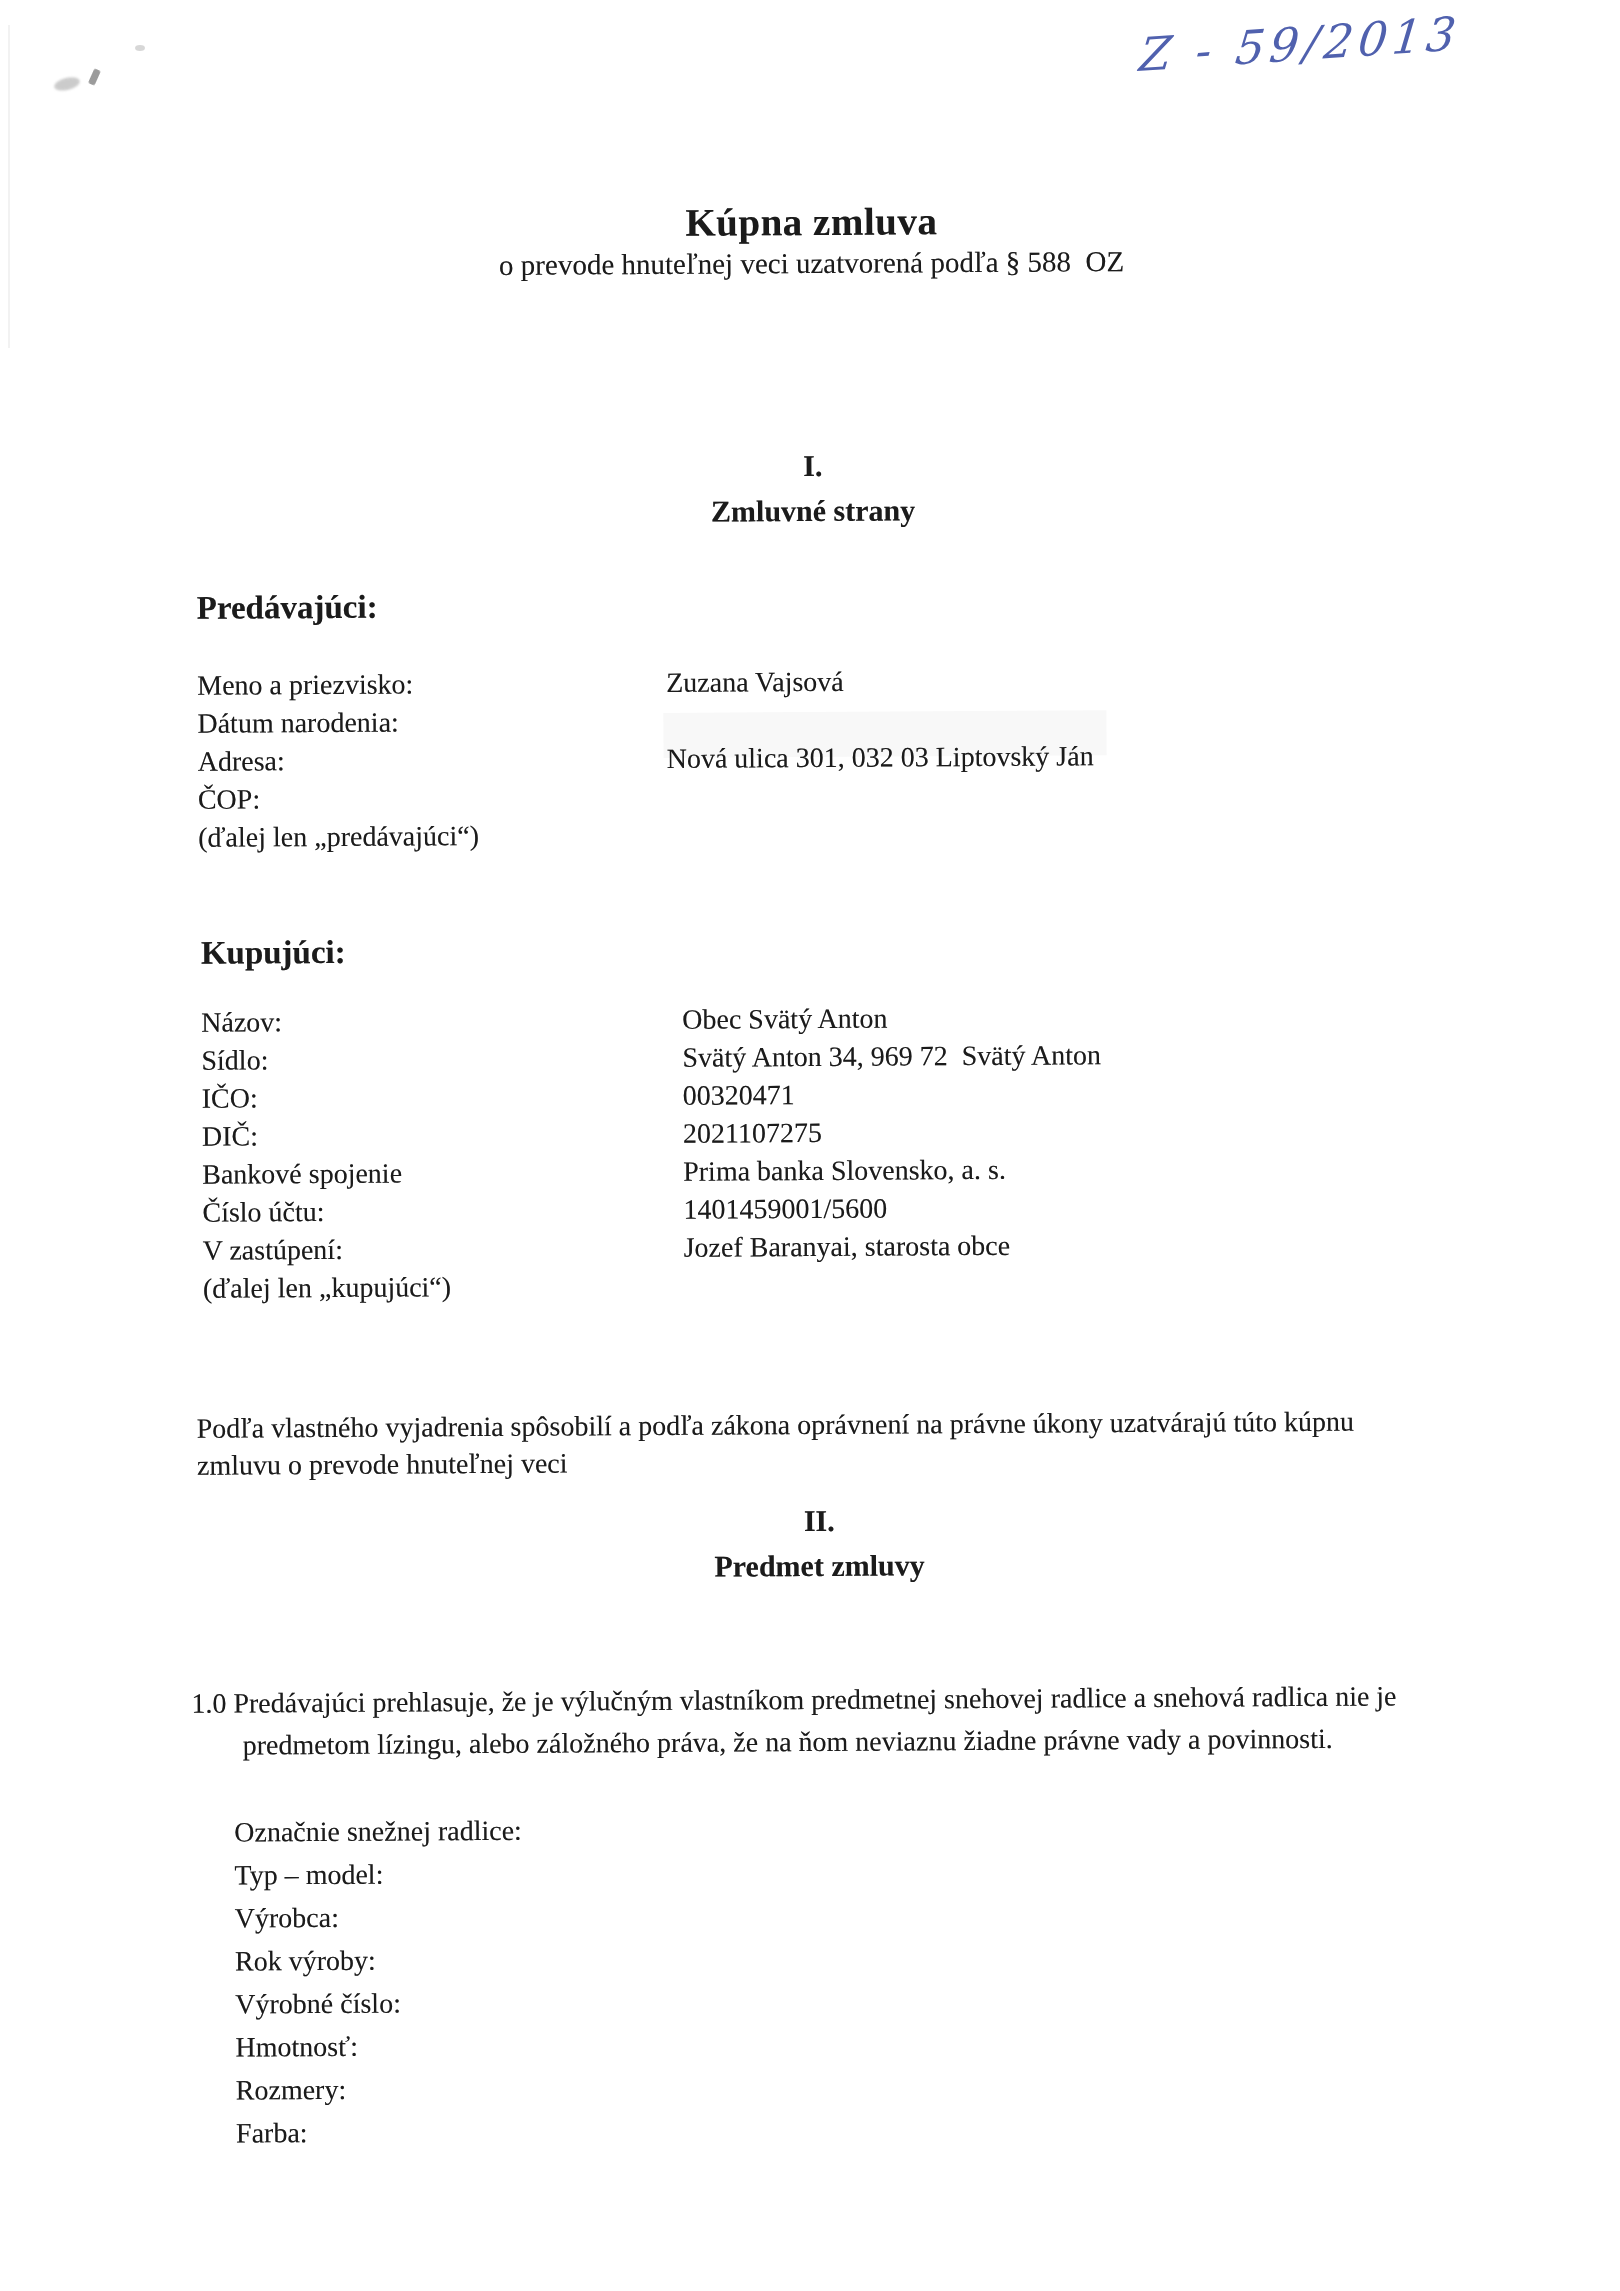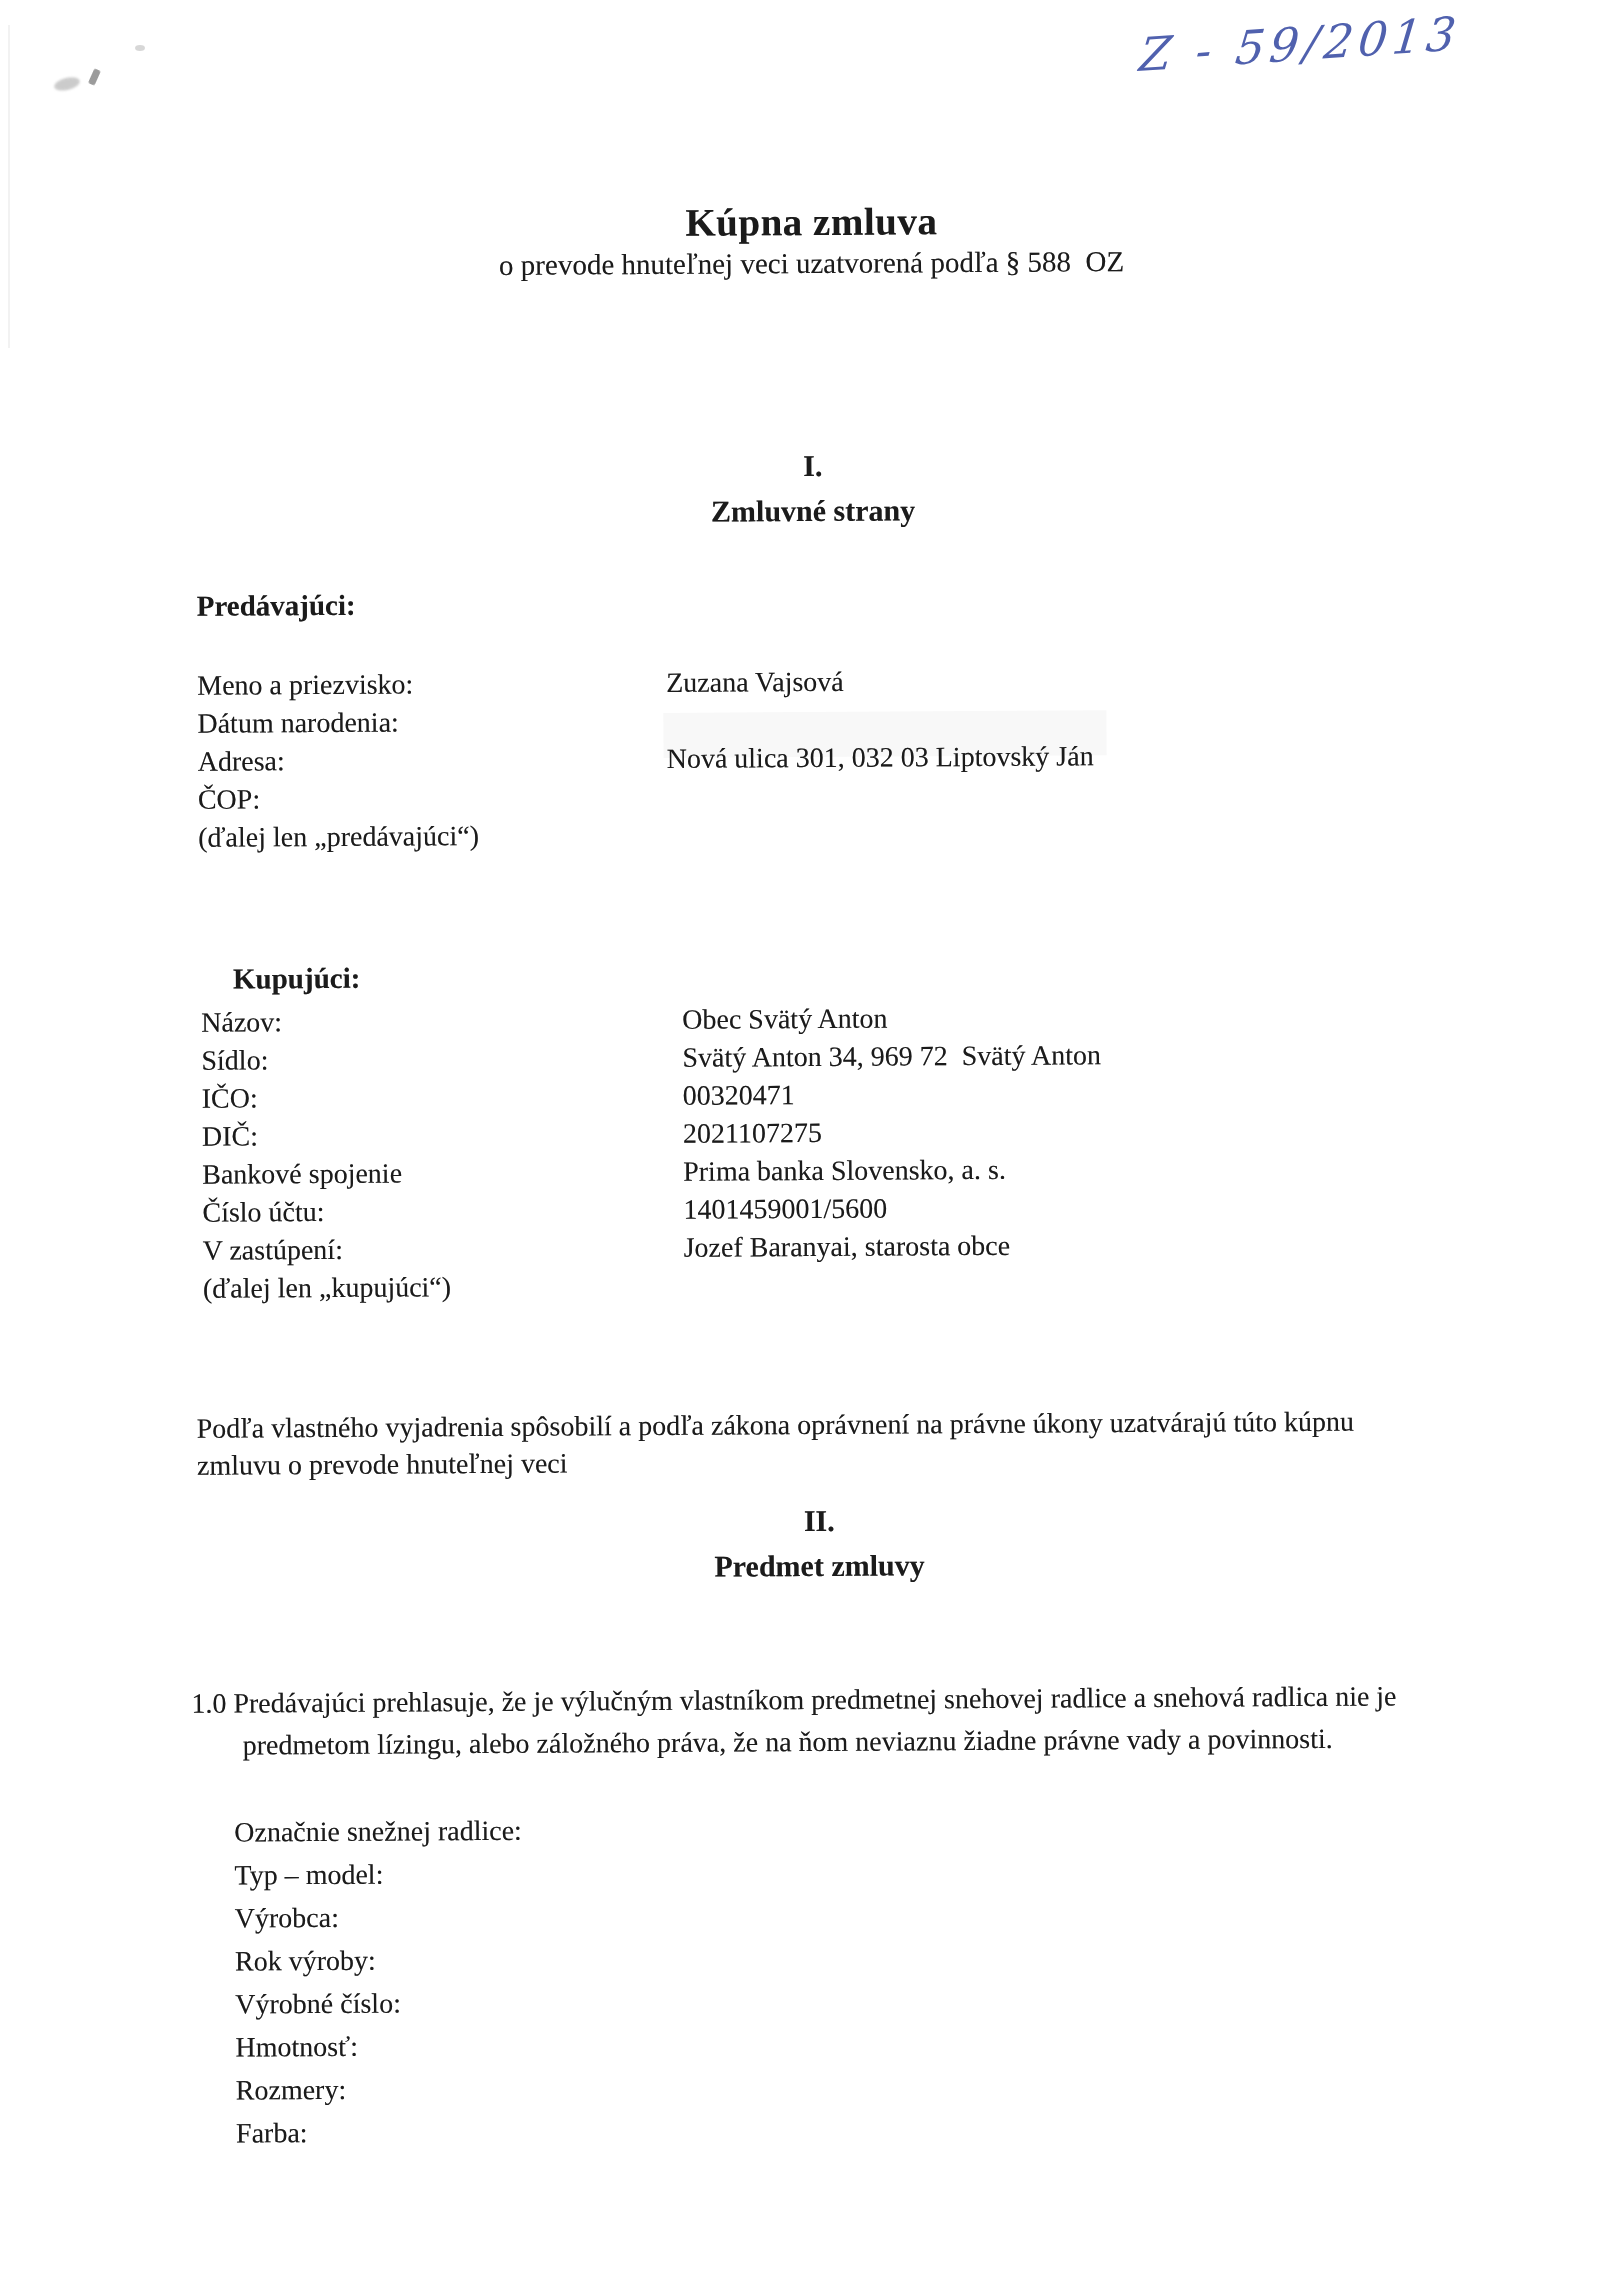--- a/index.html
+++ b/index.html
@@ -57,23 +57,23 @@
   .sec {
     left: 0; right: 0;
     text-align: center;
     font-weight: bold;
     font-size: 30px;
     line-height: 45px;
   }
   .sec1 { top: 443px; }
   .sec2 { top: 1498px; }
 
-  .party-head { font-weight: bold; font-size: 29px; }
+  .party-head { font-weight: bold; font-size: 33px; }
   .seller-head { top: 586px; left: 193px; }
-  .buyer-head  { top: 959px; left: 195px; margin-left: 32px; }
+  .buyer-head  { top: 931px; left: 195px; }
 
   .kv {
     display: grid;
     font-size: 28px;
     line-height: 38px;
   }
   .kv span { display: block; }
   .seller-grid { top: 663px; left: 193px; width: 1225px; grid-template-columns: 469px 1fr; }
   .buyer-grid  { top: 1000px; left: 195px; width: 1225px; grid-template-columns: 481px 1fr; }
   .prewrap { white-space: pre-wrap; }

